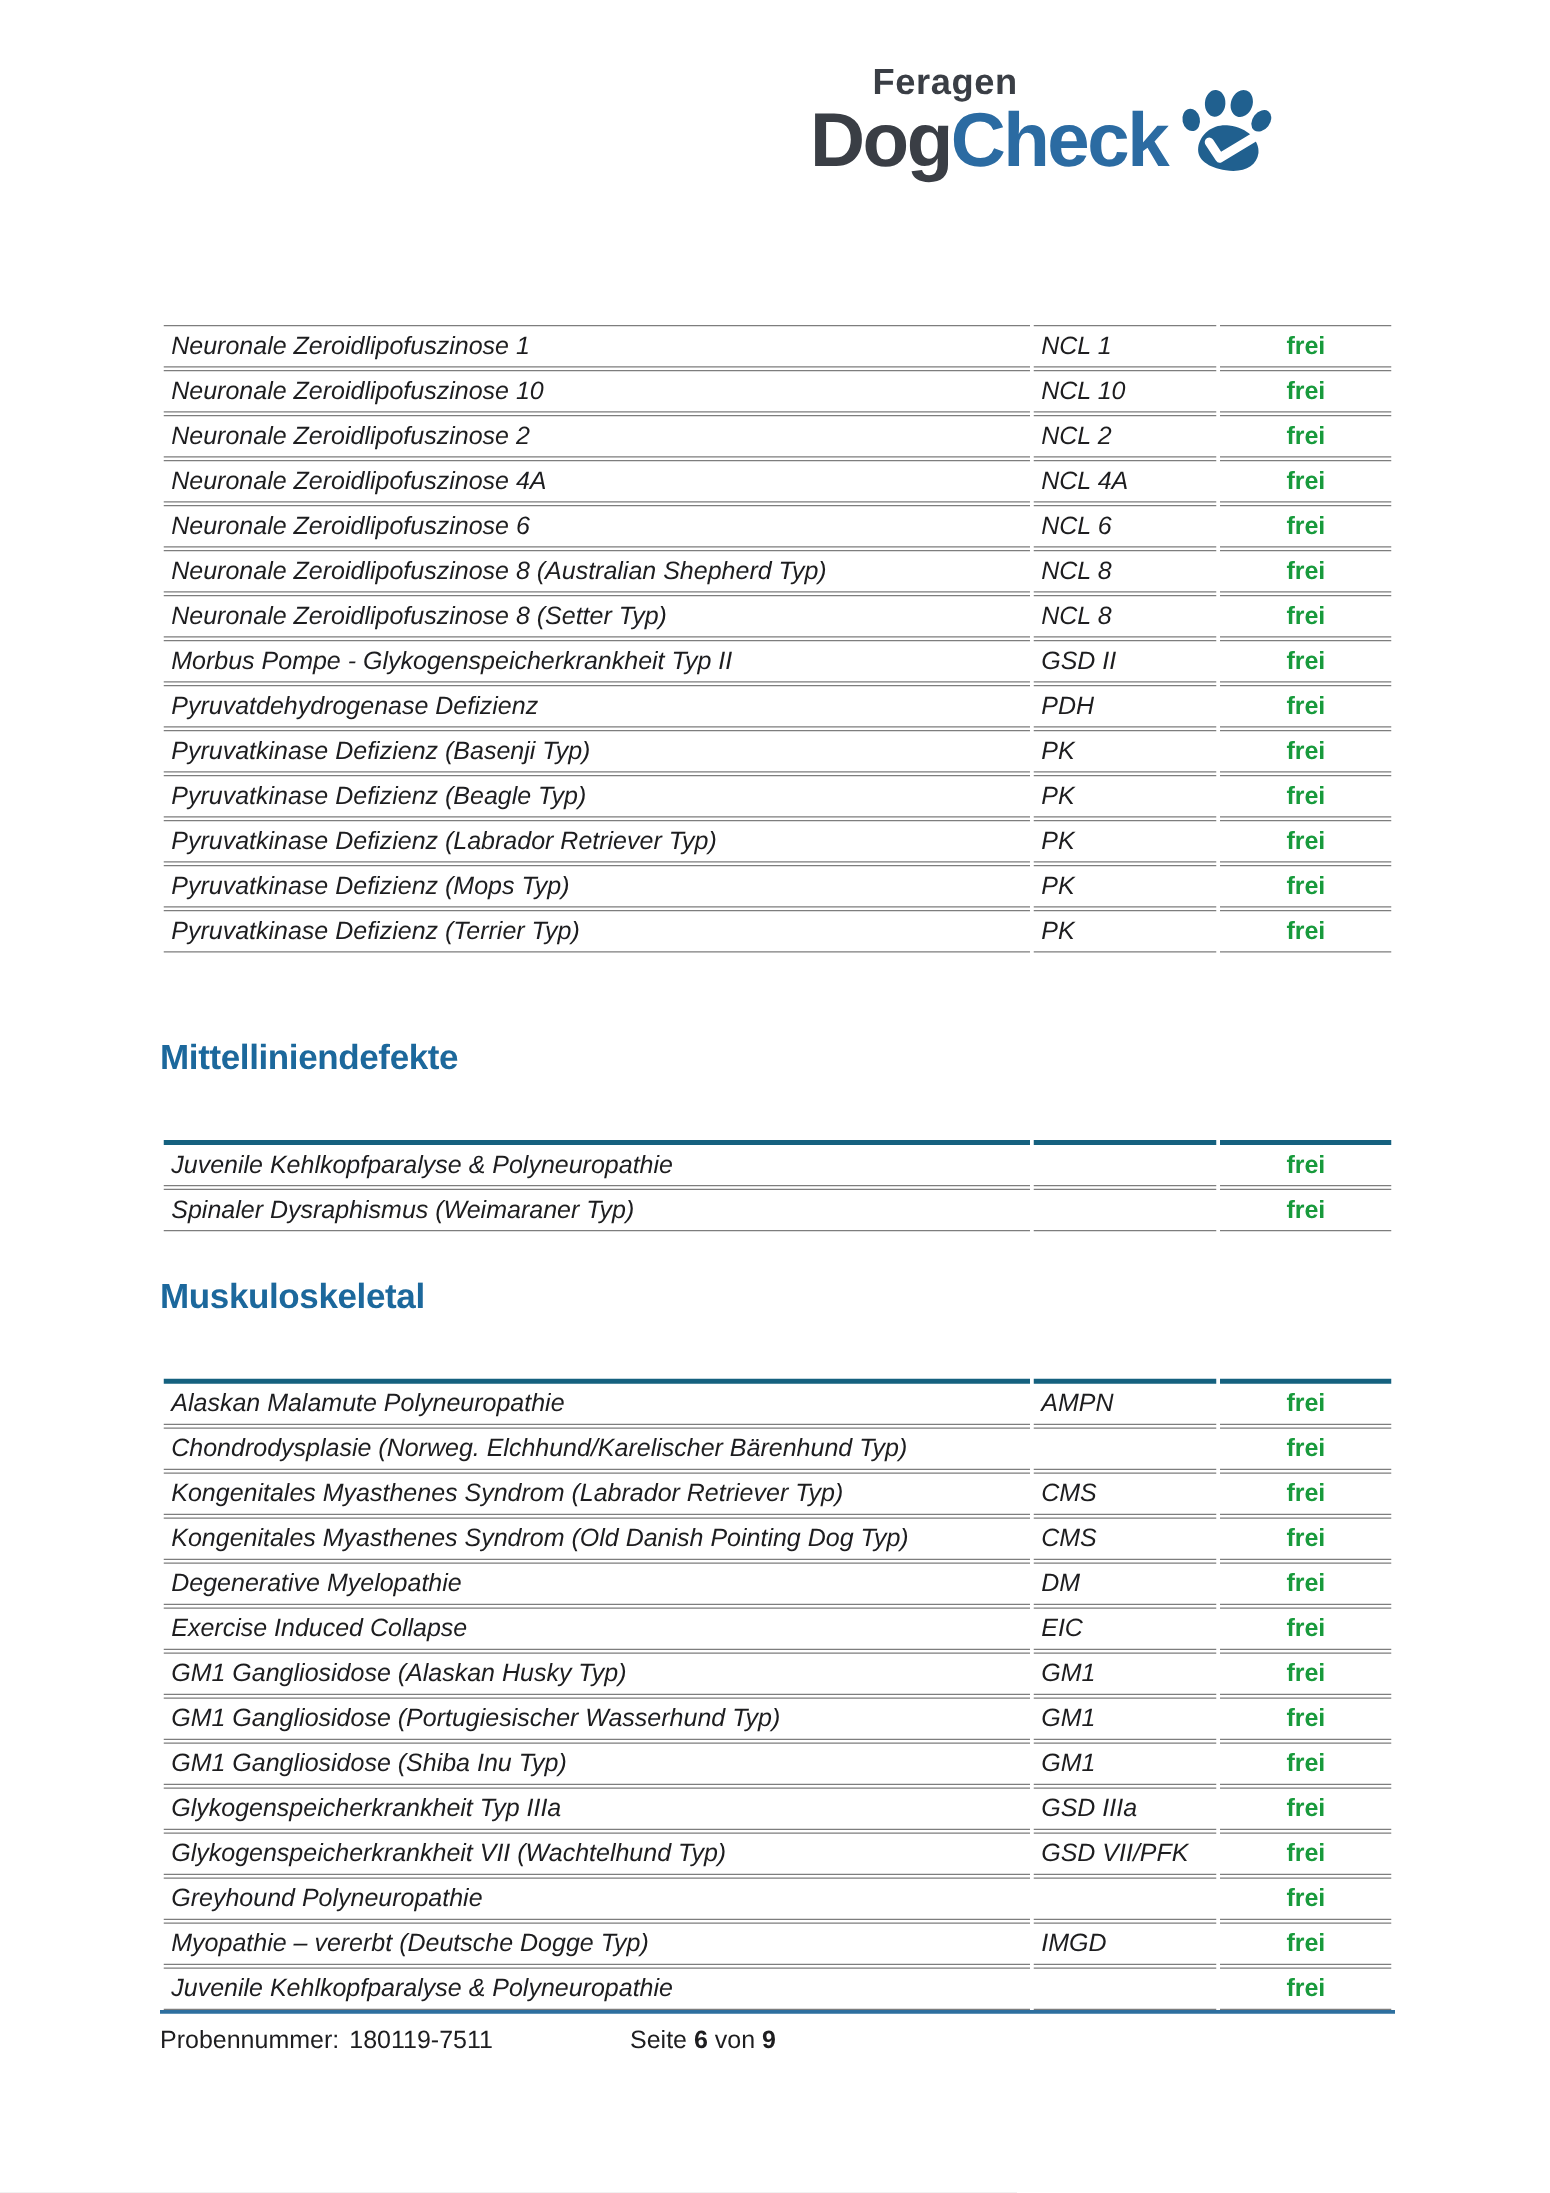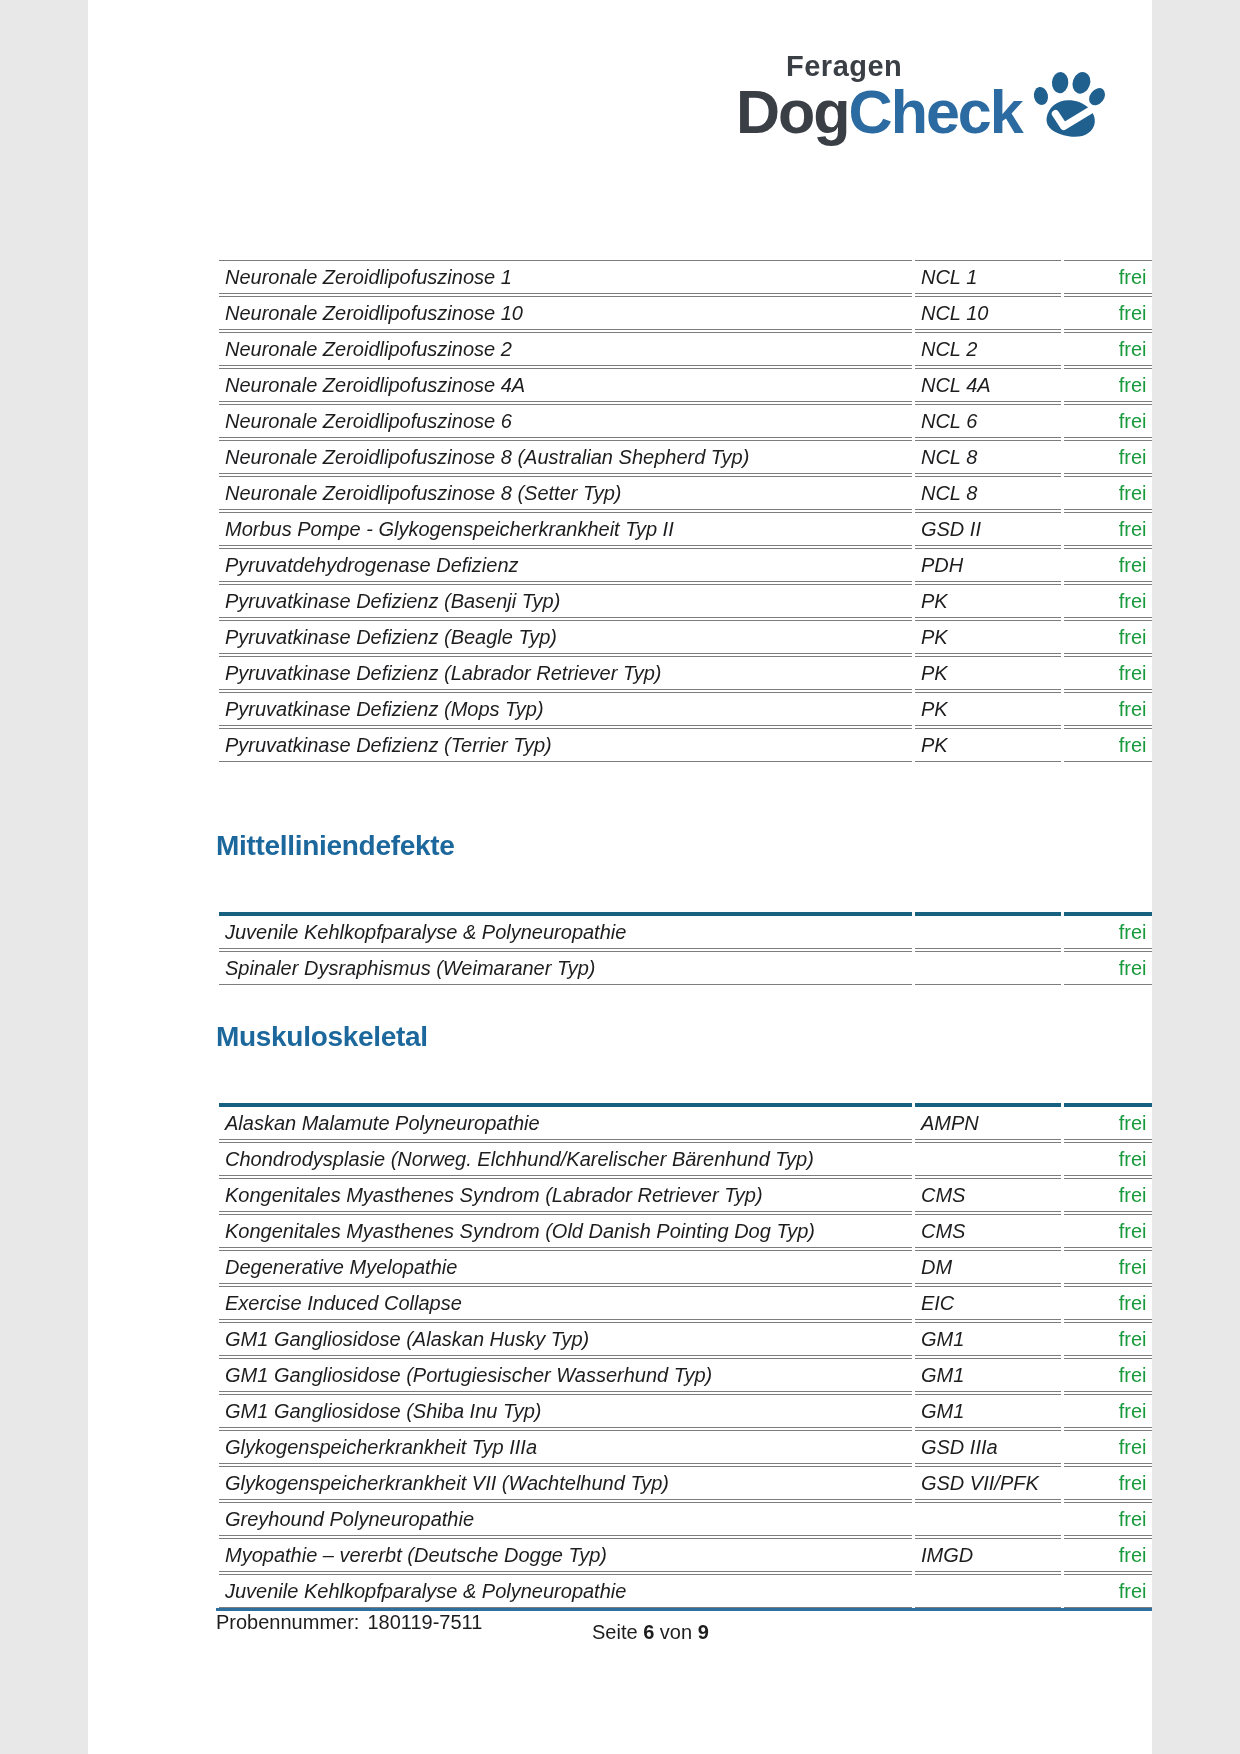--- a/index.html
+++ b/index.html
@@ -9,21 +9,21 @@
     --h-blue:#1c689c;
     --teal:#15617f;
     --footer-blue:#2d6f9f;
     --logo-dark:#3a3e45;
     --logo-blue:#2b6ba2;
   }
   *{margin:0;padding:0;box-sizing:border-box;}
   html,body{background:#e8e8e8;}
   .page{
     position:relative;
-    width:1064px;height:1754px;
+    width:1240px;height:1754px;
     background:#ffffff;
     font-family:"Liberation Sans",sans-serif;
     color:var(--ink);
     overflow:hidden;
     margin:0 auto;
   }
   
   .logo{position:absolute;top:52px;left:648px;}
   .logo .feragen{
     font-size:29px;font-weight:bold;line-height:1;
@@ -39,32 +39,32 @@
   table{width:100%;border-collapse:separate;border-spacing:3px 2px;table-layout:fixed;margin-top:46px;}
   td{
     border-top:1px solid var(--border);
     border-bottom:1px solid var(--border);
     font-style:italic;font-size:20px;line-height:24px;
     padding:4px 6px;color:var(--ink);
     overflow:hidden;white-space:nowrap;
   }
   td.c-name{width:71%;text-align:left;}
   td.c-abbr{width:15%;}
-  td.c-status{width:14%;text-align:center;font-style:normal;font-weight:normal;color:var(--green);}
+  td.c-status{width:14%;text-align:center;font-style:normal;font-weight:bold;color:var(--green);}
   table.section-table tr:first-child td{border-top:4px solid var(--teal);}
   h2{
     font-size:28px;font-weight:bold;color:var(--h-blue);
     margin:64px 0 12px 0;letter-spacing:-0.3px;line-height:36px;
   }
   h2.second{margin-top:32px;}
   
   .footer{
     position:absolute;top:1608px;left:128px;width:988px;
     border-top:3px solid var(--footer-blue);
-    font-size:20px;color:var(--ink);
+    padding-top:10px;font-size:20px;color:var(--ink);
   }
   .footer .sample{margin-left:8px;}
   .footer .page-info{position:absolute;left:376px;top:10px;}
   .b{font-weight:bold;}
 </style>
 </head>
 <body>
 
 <div class="page">
 

